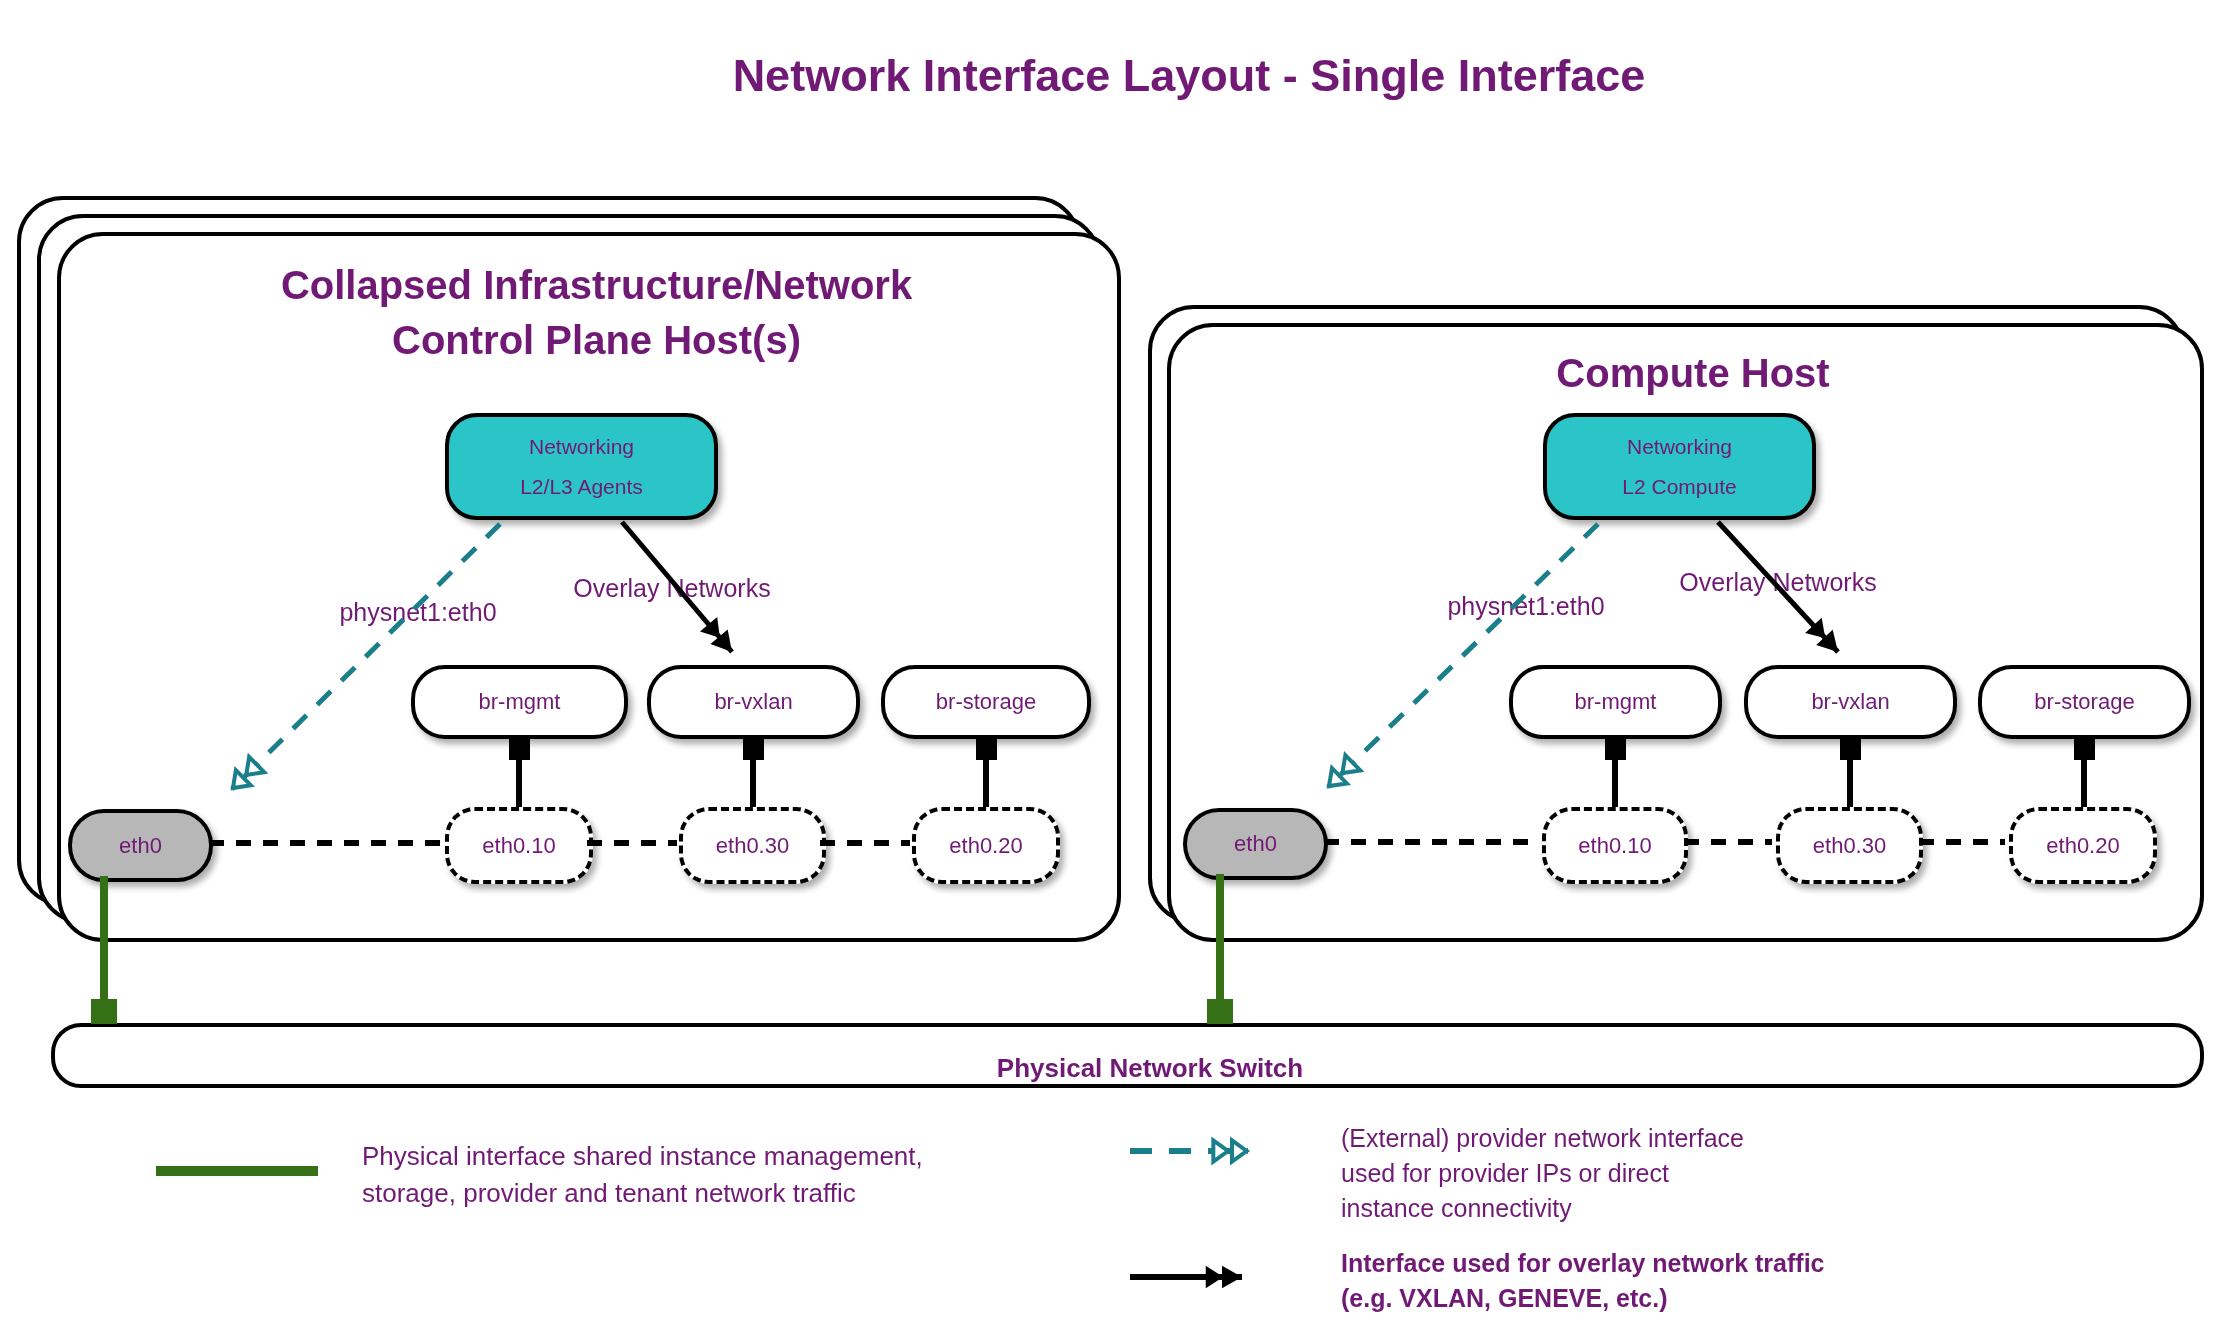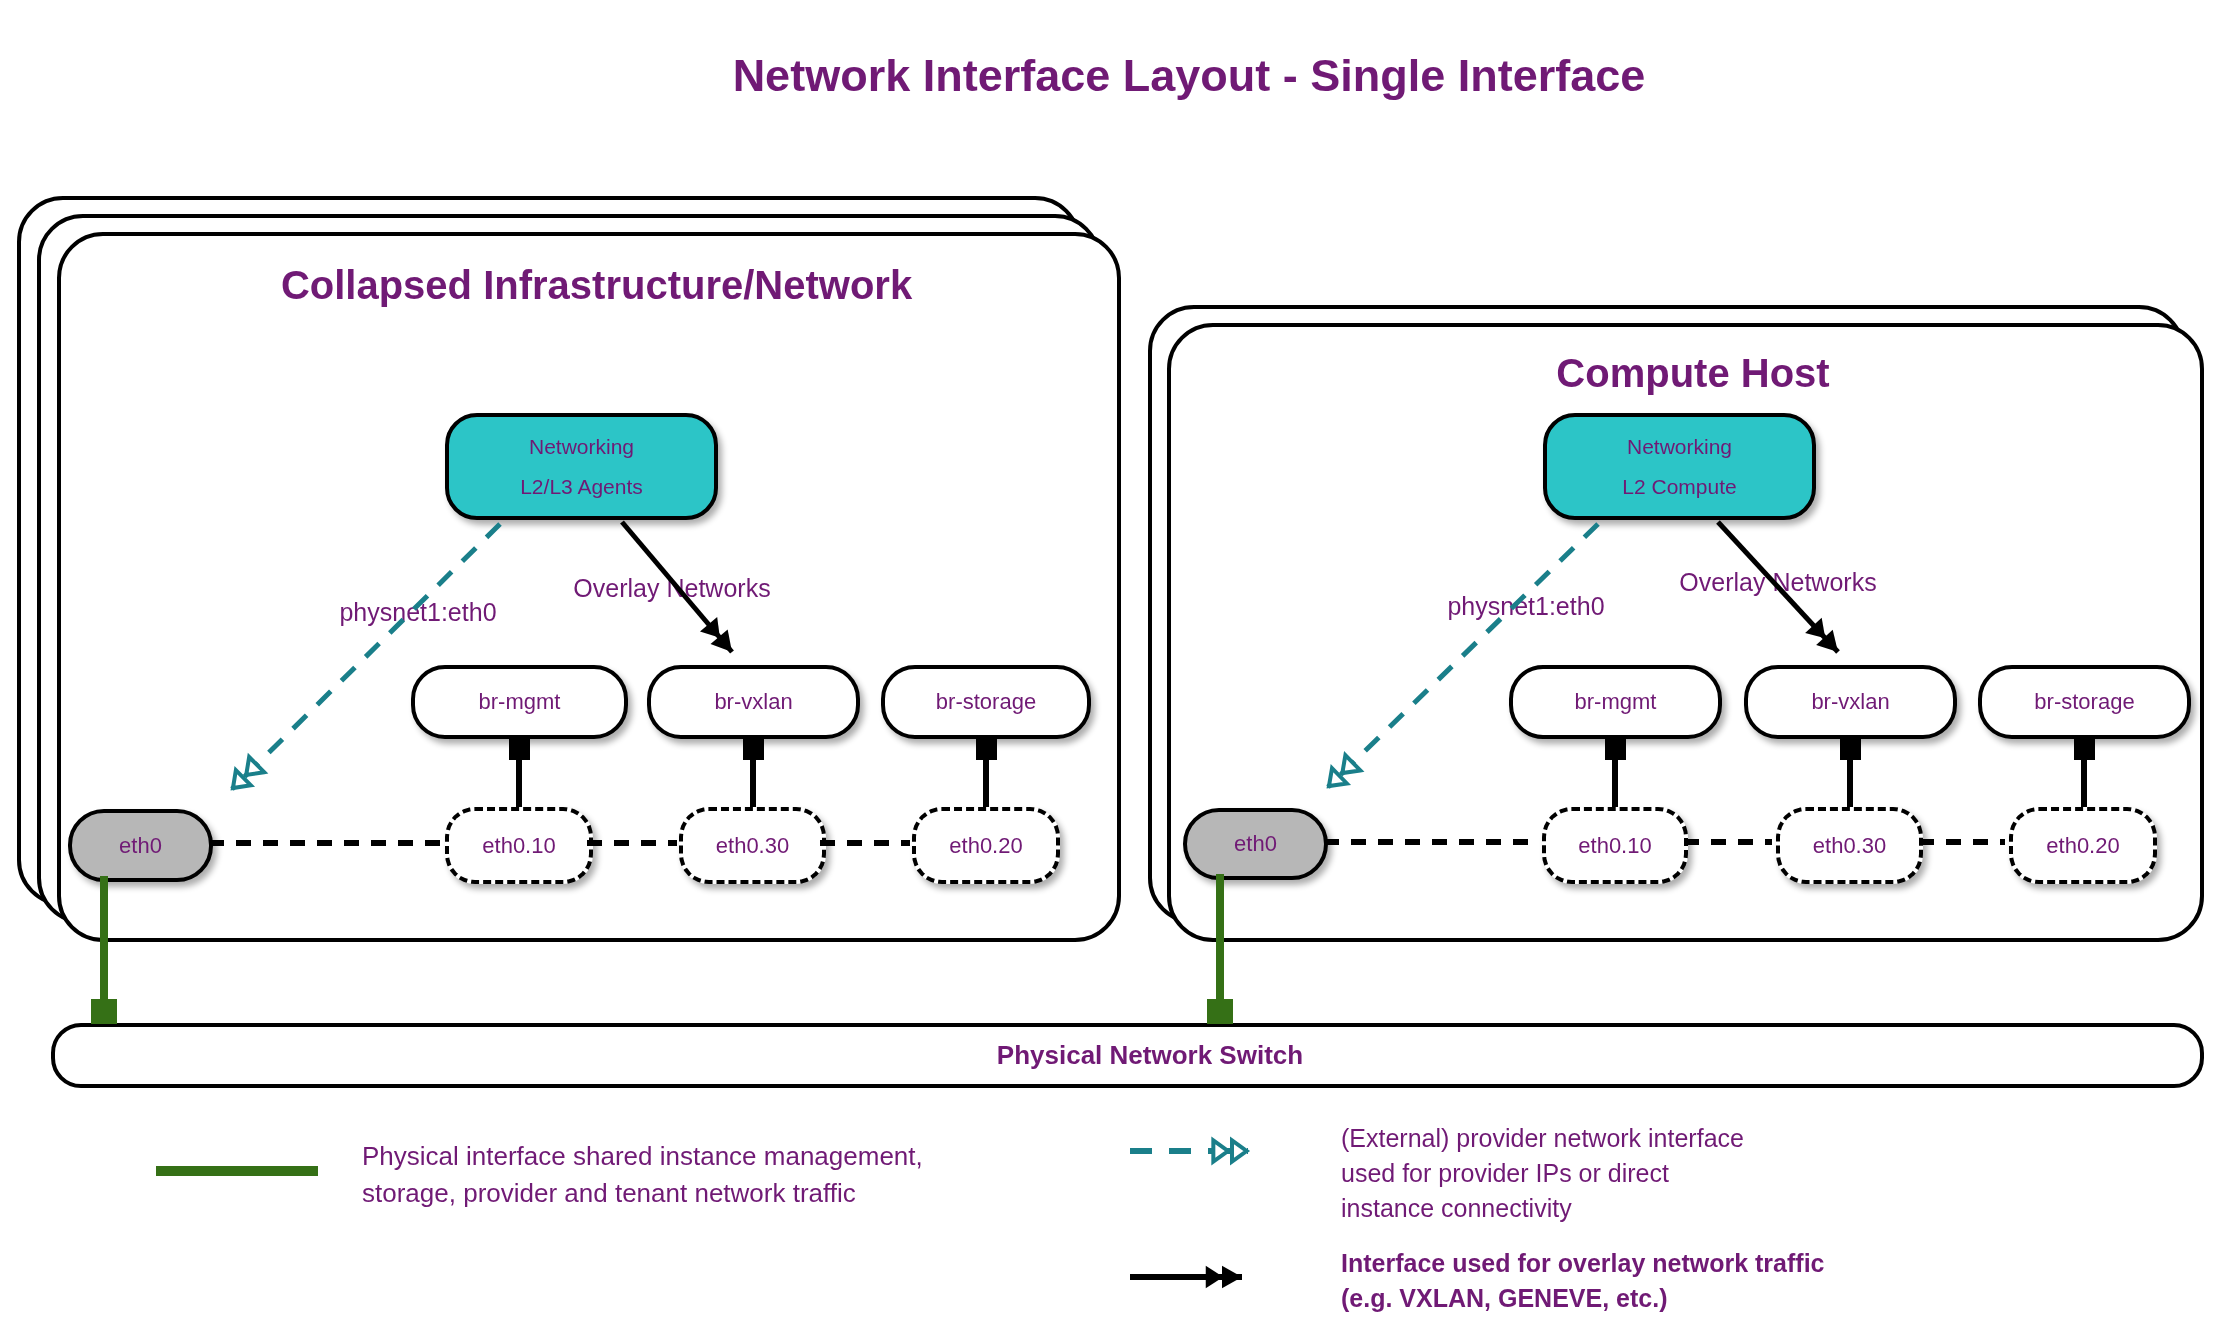--- a/index.html
+++ b/index.html
@@ -29,41 +29,42 @@
   .vlan{border-radius:30px;border-style:dashed;}
   .agent{border-radius:32px;background:#2cc5c7;font-size:21px;line-height:40px;}
   .iface{border-radius:36px;background:#b7b7b7;}
   .anno{
     position:absolute;font-size:25px;white-space:nowrap;
     transform:translate(-50%,-50%);text-align:center;background:transparent;
   }
   .switch-bar{
     position:absolute;left:51px;top:1023px;width:2145px;height:57px;
     border:4px solid #000;border-radius:30px;background:#fff;
-    display:flex;align-items:center;justify-content:center;
+    display:flex;align-items:flex-end;justify-content:center;
     font-weight:bold;font-size:26px;
   }
   .switch-bar span{margin-left:45px;}
   .legend-text{position:absolute;font-size:25px;line-height:35px;}
   .legend-text span{display:block;}
   .overlay{position:absolute;left:0;top:0;pointer-events:none;}
 </style>
 </head>
 <body>
 
 <div class="canvas">
 
   <div class="page-title">Network Interface Layout - Single Interface</div>
 
   <div class="host-layer" style="left:17px;top:196px;width:1056px;height:702px;"></div>
   <div class="host-layer" style="left:37px;top:214px;width:1056px;height:702px;"></div>
   <div class="host-layer" style="left:57px;top:232px;width:1056px;height:702px;"></div>
 
   <div class="host-title" style="left:57px;top:258px;width:1056px;">
     <span>Collapsed Infrastructure/Network</span>
+    <span>Control Plane Host(s)</span>
   </div>
 
   <div class="host-layer" style="left:1148px;top:305px;width:1029px;height:611px;"></div>
   <div class="host-layer" style="left:1167px;top:323px;width:1029px;height:611px;"></div>
 
   <div class="host-title" style="left:1167px;top:346px;width:1029px;">
     <span>Compute Host</span>
   </div>
 
   <div class="node agent" style="left:445px;top:413px;width:265px;height:99px;">

